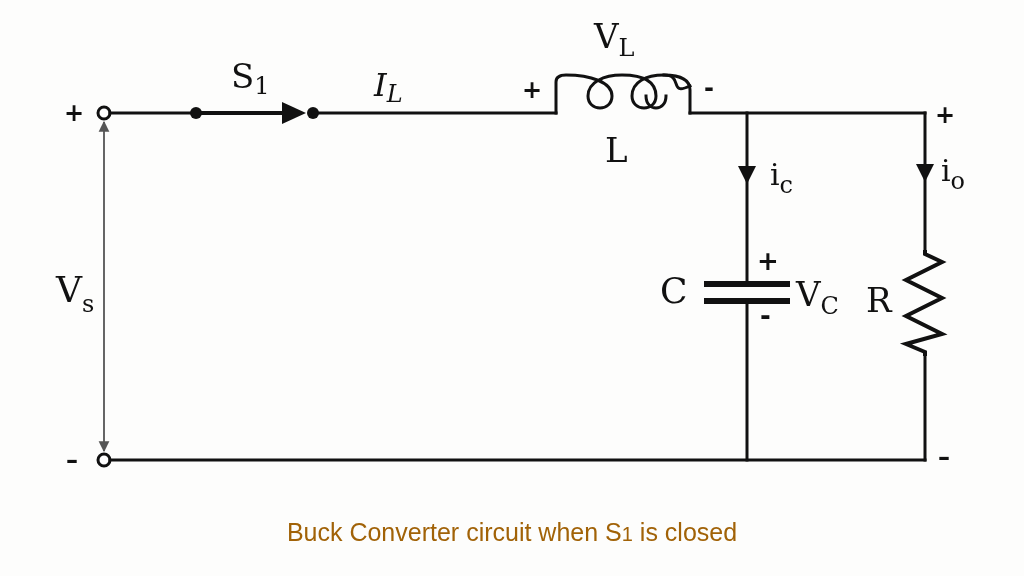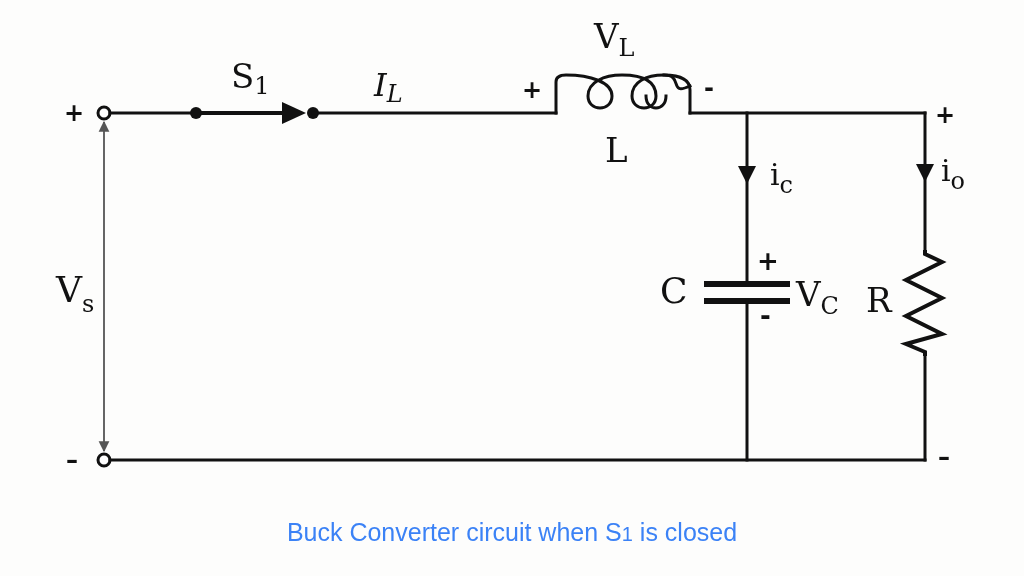--- a/index.html
+++ b/index.html
@@ -4,21 +4,21 @@
   <style>
     html, body { margin: 0; padding: 0; background: #fdfdfc; }
     body { width: 1024px; height: 576px; overflow: hidden; position: relative; }
     #diagram { position: absolute; left: 0; top: 0; width: 1024px; height: 576px; }
     .wire { stroke: #111; stroke-width: 3; fill: none; stroke-linecap: square; }
     .thick { stroke: #111; stroke-width: 4; fill: none; }
     .serif { font-family: "DejaVu Serif", "Liberation Serif", serif; fill: #111; }
     .sign { font-family: "DejaVu Sans", "Liberation Sans", sans-serif; fill: #111; font-weight: bold; }
     .caption {
       position: absolute; left: 0; width: 1024px; top: 518px; text-align: center;
-      font-family: "Liberation Sans", sans-serif; font-size: 25px; color: #3b82f6;
+      font-family: "Liberation Sans", sans-serif; font-size: 25px; color: #a16207;
     }
     .caption .sub { font-size: 20px; }
   </style>
 </head>
 <body>
 
 <svg id="diagram" viewBox="0 0 1024 576" xmlns="http://www.w3.org/2000/svg">
   <defs>
     <marker id="grayArrow" viewBox="0 0 10 10" refX="9" refY="5" markerWidth="6" markerHeight="8" orient="auto-start-reverse">
       <path d="M0,0 L10,5 L0,10 z" fill="#555"></path>

